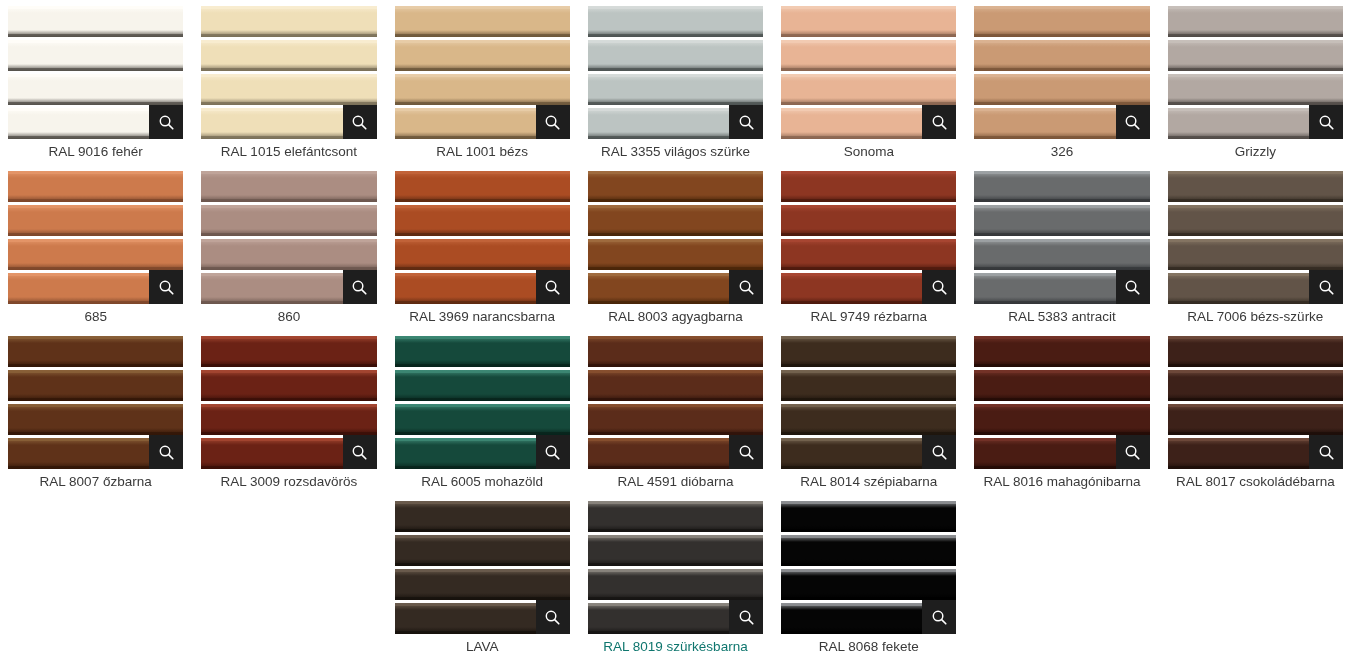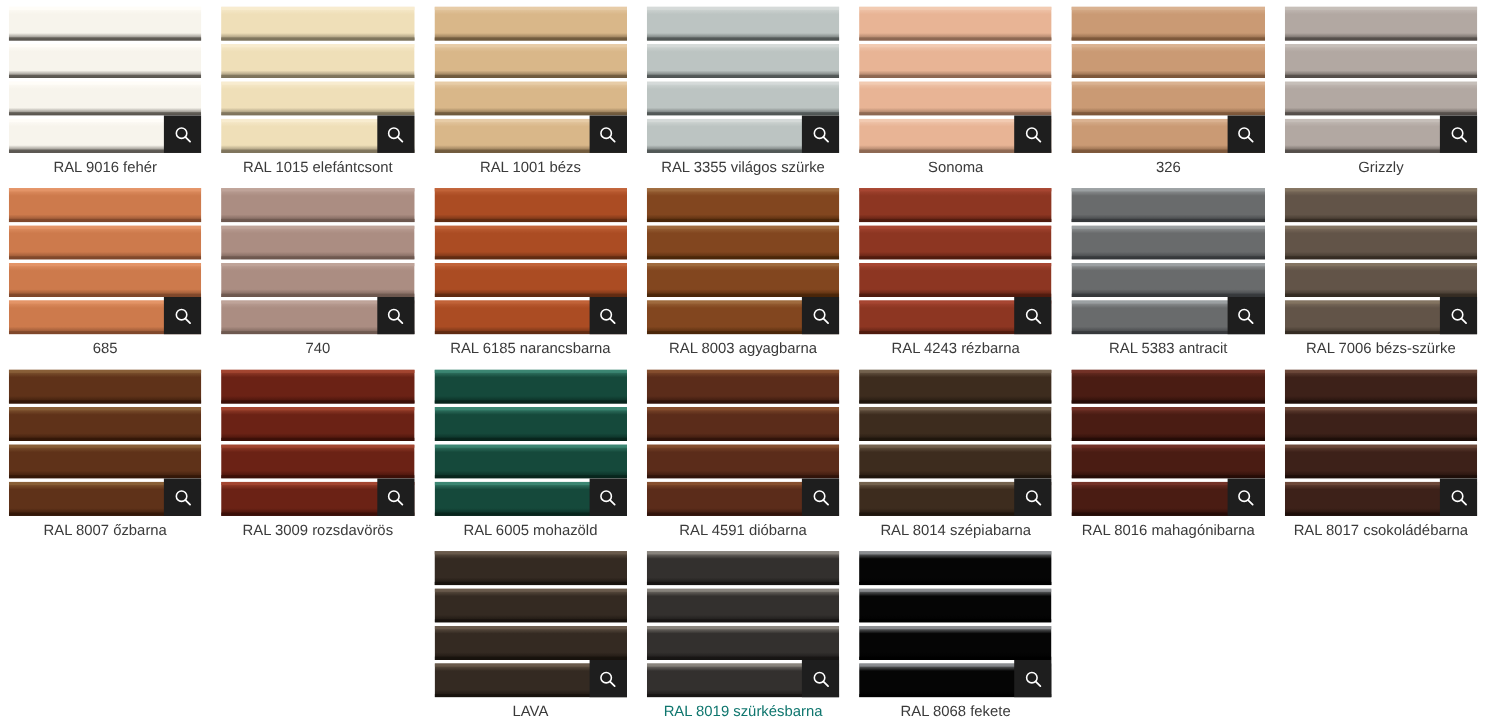--- a/index.html
+++ b/index.html
@@ -353,21 +353,21 @@
           <div class="hi" style="background: rgb(191, 164, 154); opacity: 0.85;"></div>
           <div class="lo" style="background: rgb(107, 86, 78); opacity: 0.8;"></div>
         </div>
         <div class="magnifier" style="background: rgb(30, 30, 30);">
           <svg width="17" height="17" viewBox="0 0 20 20" aria-hidden="true">
             <circle cx="8.3" cy="8.3" r="5.6" fill="none" stroke="#ffffff" stroke-width="1.7"></circle>
             <line x1="12.5" y1="12.5" x2="17.4" y2="17.4" stroke="#ffffff" stroke-width="1.9" stroke-linecap="round"></line>
           </svg>
         </div>
       </div>
-      <div class="label" style="color: rgb(58, 58, 58);">740</div>
+      <div class="label" style="color: rgb(58, 58, 58);">860</div>
     </div>
     <div class="cell" style="grid-area: 2 / 3;">
       <div class="swatch" style="background: rgb(255, 255, 255);">
         <div class="slat">
           <div class="body" style="background: linear-gradient(rgb(194, 100, 58) 0px, rgb(171, 76, 35) 7px, rgb(171, 76, 35) 24px, rgb(94, 42, 18) 31px);"></div>
           <div class="hi" style="background: rgb(194, 100, 58); opacity: 0.85;"></div>
           <div class="lo" style="background: rgb(94, 42, 18); opacity: 0.8;"></div>
         </div>
         <div class="slat">
           <div class="body" style="background: linear-gradient(rgb(194, 100, 58) 0px, rgb(171, 76, 35) 7px, rgb(171, 76, 35) 24px, rgb(94, 42, 18) 31px);"></div>
@@ -384,21 +384,21 @@
           <div class="hi" style="background: rgb(194, 100, 58); opacity: 0.85;"></div>
           <div class="lo" style="background: rgb(94, 42, 18); opacity: 0.8;"></div>
         </div>
         <div class="magnifier" style="background: rgb(30, 30, 30);">
           <svg width="17" height="17" viewBox="0 0 20 20" aria-hidden="true">
             <circle cx="8.3" cy="8.3" r="5.6" fill="none" stroke="#ffffff" stroke-width="1.7"></circle>
             <line x1="12.5" y1="12.5" x2="17.4" y2="17.4" stroke="#ffffff" stroke-width="1.9" stroke-linecap="round"></line>
           </svg>
         </div>
       </div>
-      <div class="label" style="color: rgb(58, 58, 58);">RAL 6185 narancsbarna</div>
+      <div class="label" style="color: rgb(58, 58, 58);">RAL 3969 narancsbarna</div>
     </div>
     <div class="cell" style="grid-area: 2 / 4;">
       <div class="swatch" style="background: rgb(255, 255, 255);">
         <div class="slat">
           <div class="body" style="background: linear-gradient(rgb(160, 108, 63) 0px, rgb(130, 70, 31) 7px, rgb(130, 70, 31) 24px, rgb(72, 37, 9) 31px);"></div>
           <div class="hi" style="background: rgb(160, 108, 63); opacity: 0.85;"></div>
           <div class="lo" style="background: rgb(72, 37, 9); opacity: 0.8;"></div>
         </div>
         <div class="slat">
           <div class="body" style="background: linear-gradient(rgb(160, 108, 63) 0px, rgb(130, 70, 31) 7px, rgb(130, 70, 31) 24px, rgb(72, 37, 9) 31px);"></div>
@@ -446,21 +446,21 @@
           <div class="hi" style="background: rgb(168, 71, 51); opacity: 0.85;"></div>
           <div class="lo" style="background: rgb(78, 26, 14); opacity: 0.8;"></div>
         </div>
         <div class="magnifier" style="background: rgb(30, 30, 30);">
           <svg width="17" height="17" viewBox="0 0 20 20" aria-hidden="true">
             <circle cx="8.3" cy="8.3" r="5.6" fill="none" stroke="#ffffff" stroke-width="1.7"></circle>
             <line x1="12.5" y1="12.5" x2="17.4" y2="17.4" stroke="#ffffff" stroke-width="1.9" stroke-linecap="round"></line>
           </svg>
         </div>
       </div>
-      <div class="label" style="color: rgb(58, 58, 58);">RAL 4243 rézbarna</div>
+      <div class="label" style="color: rgb(58, 58, 58);">RAL 9749 rézbarna</div>
     </div>
     <div class="cell" style="grid-area: 2 / 6;">
       <div class="swatch" style="background: rgb(255, 255, 255);">
         <div class="slat">
           <div class="body" style="background: linear-gradient(rgb(158, 162, 164) 0px, rgb(105, 107, 108) 7px, rgb(105, 107, 108) 24px, rgb(52, 55, 58) 31px);"></div>
           <div class="hi" style="background: rgb(158, 162, 164); opacity: 0.85;"></div>
           <div class="lo" style="background: rgb(52, 55, 58); opacity: 0.8;"></div>
         </div>
         <div class="slat">
           <div class="body" style="background: linear-gradient(rgb(158, 162, 164) 0px, rgb(105, 107, 108) 7px, rgb(105, 107, 108) 24px, rgb(52, 55, 58) 31px);"></div>

